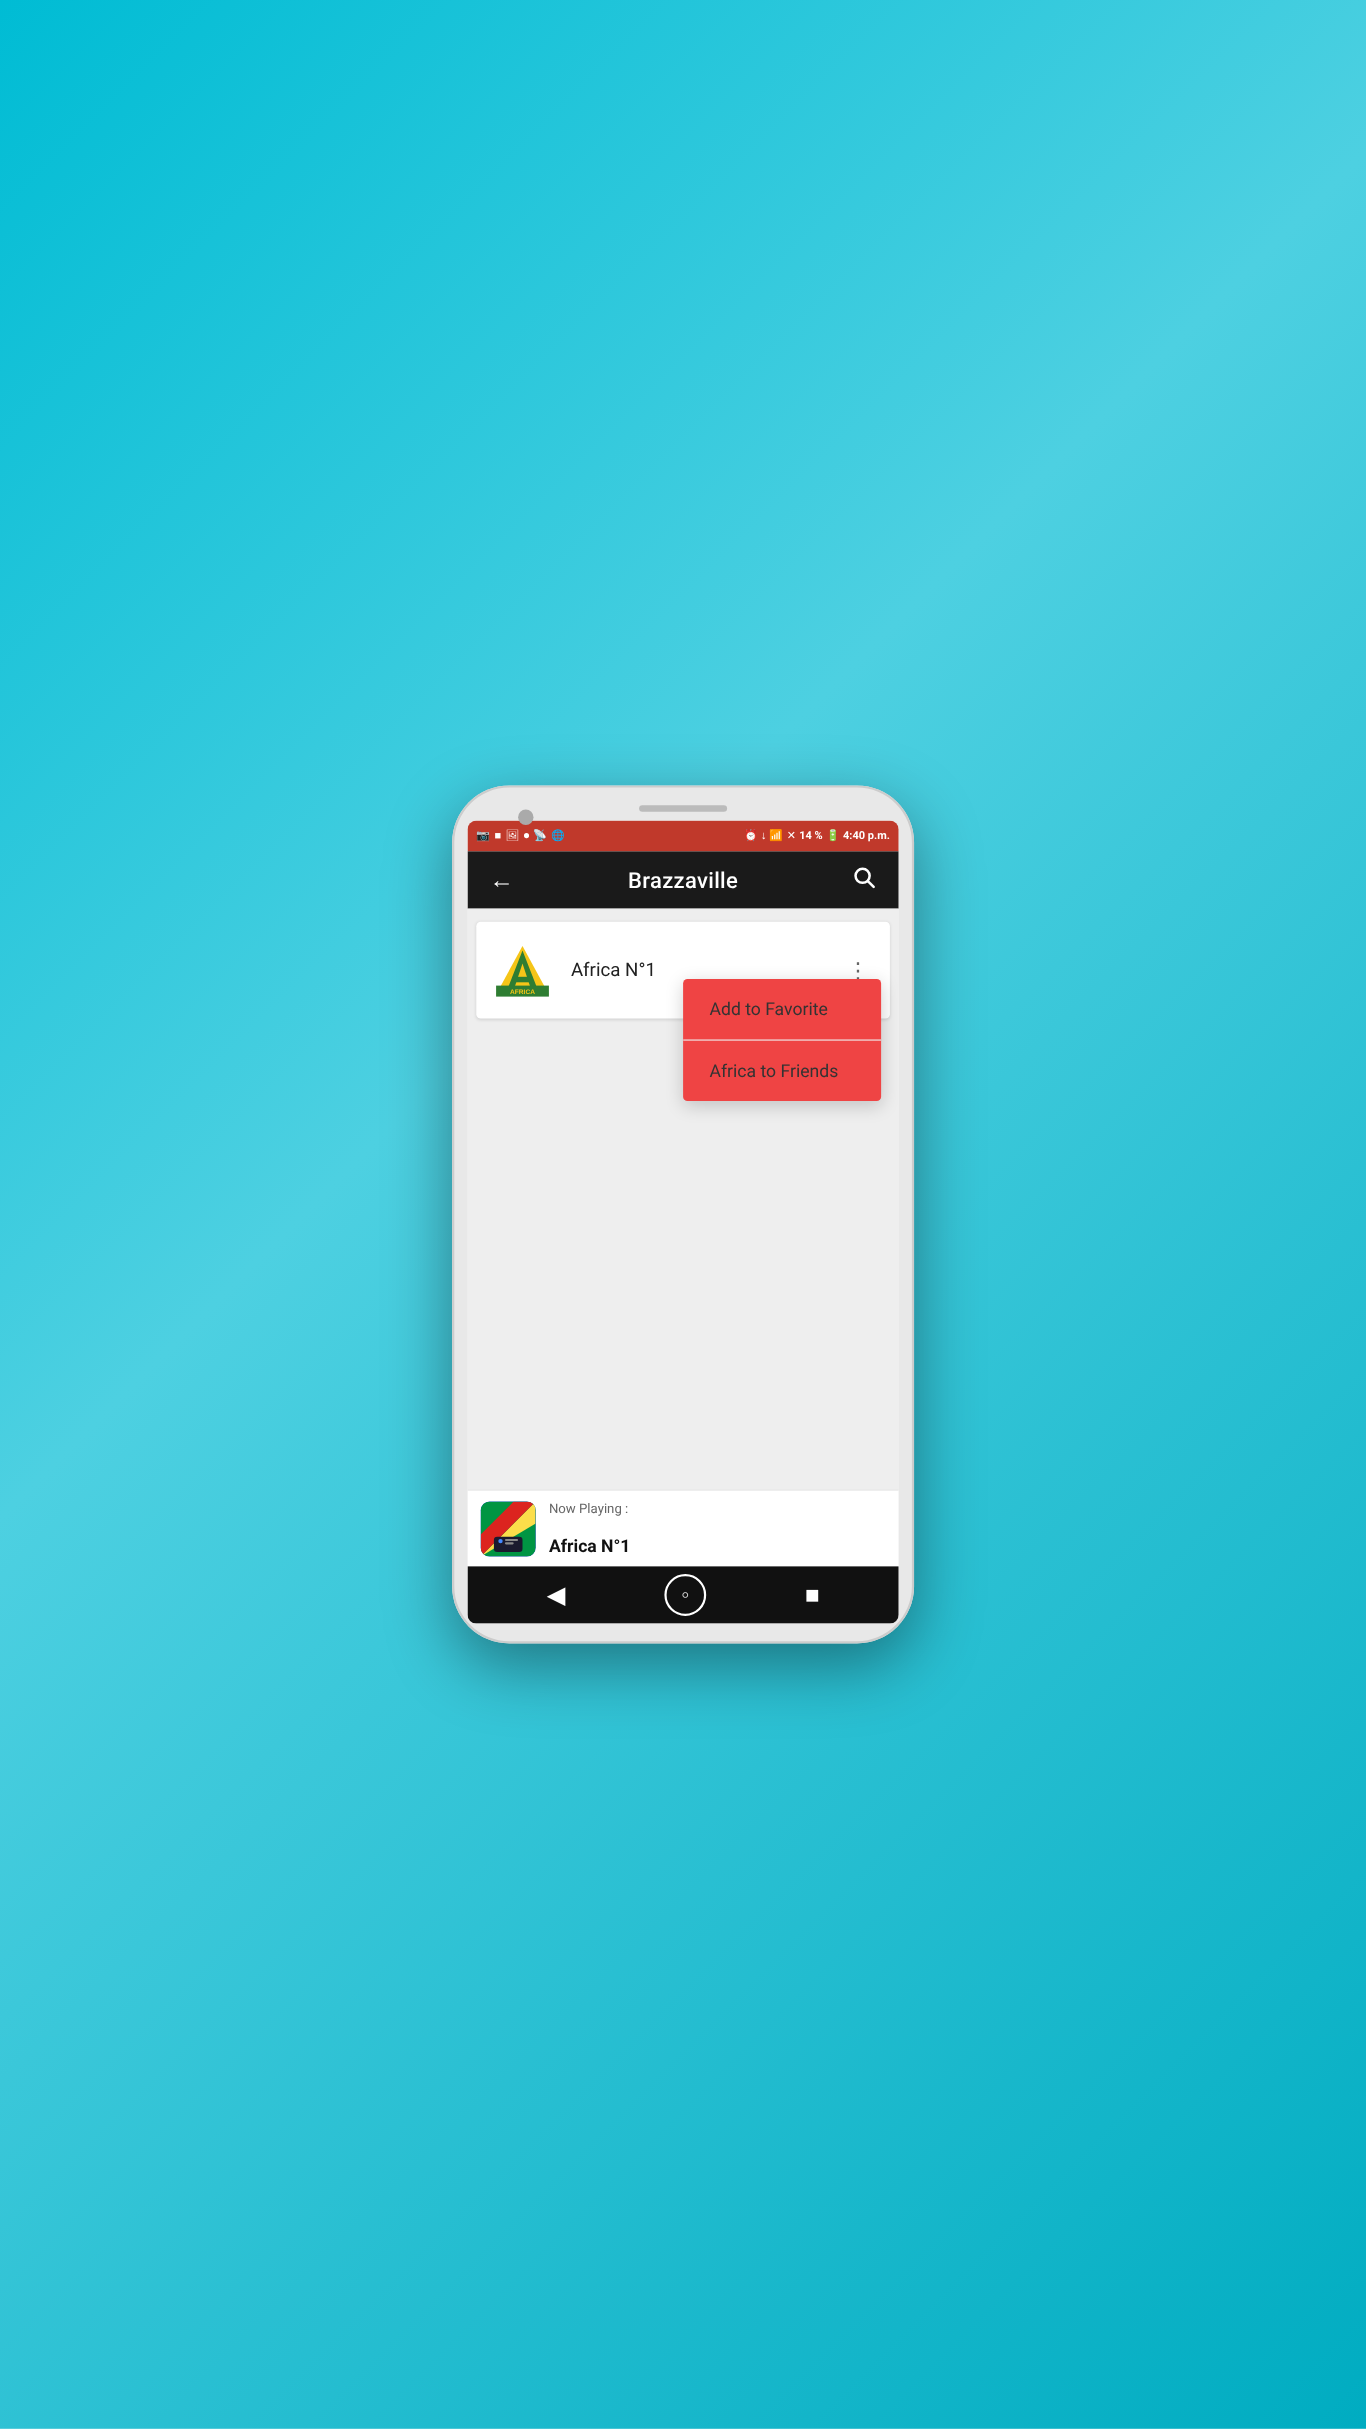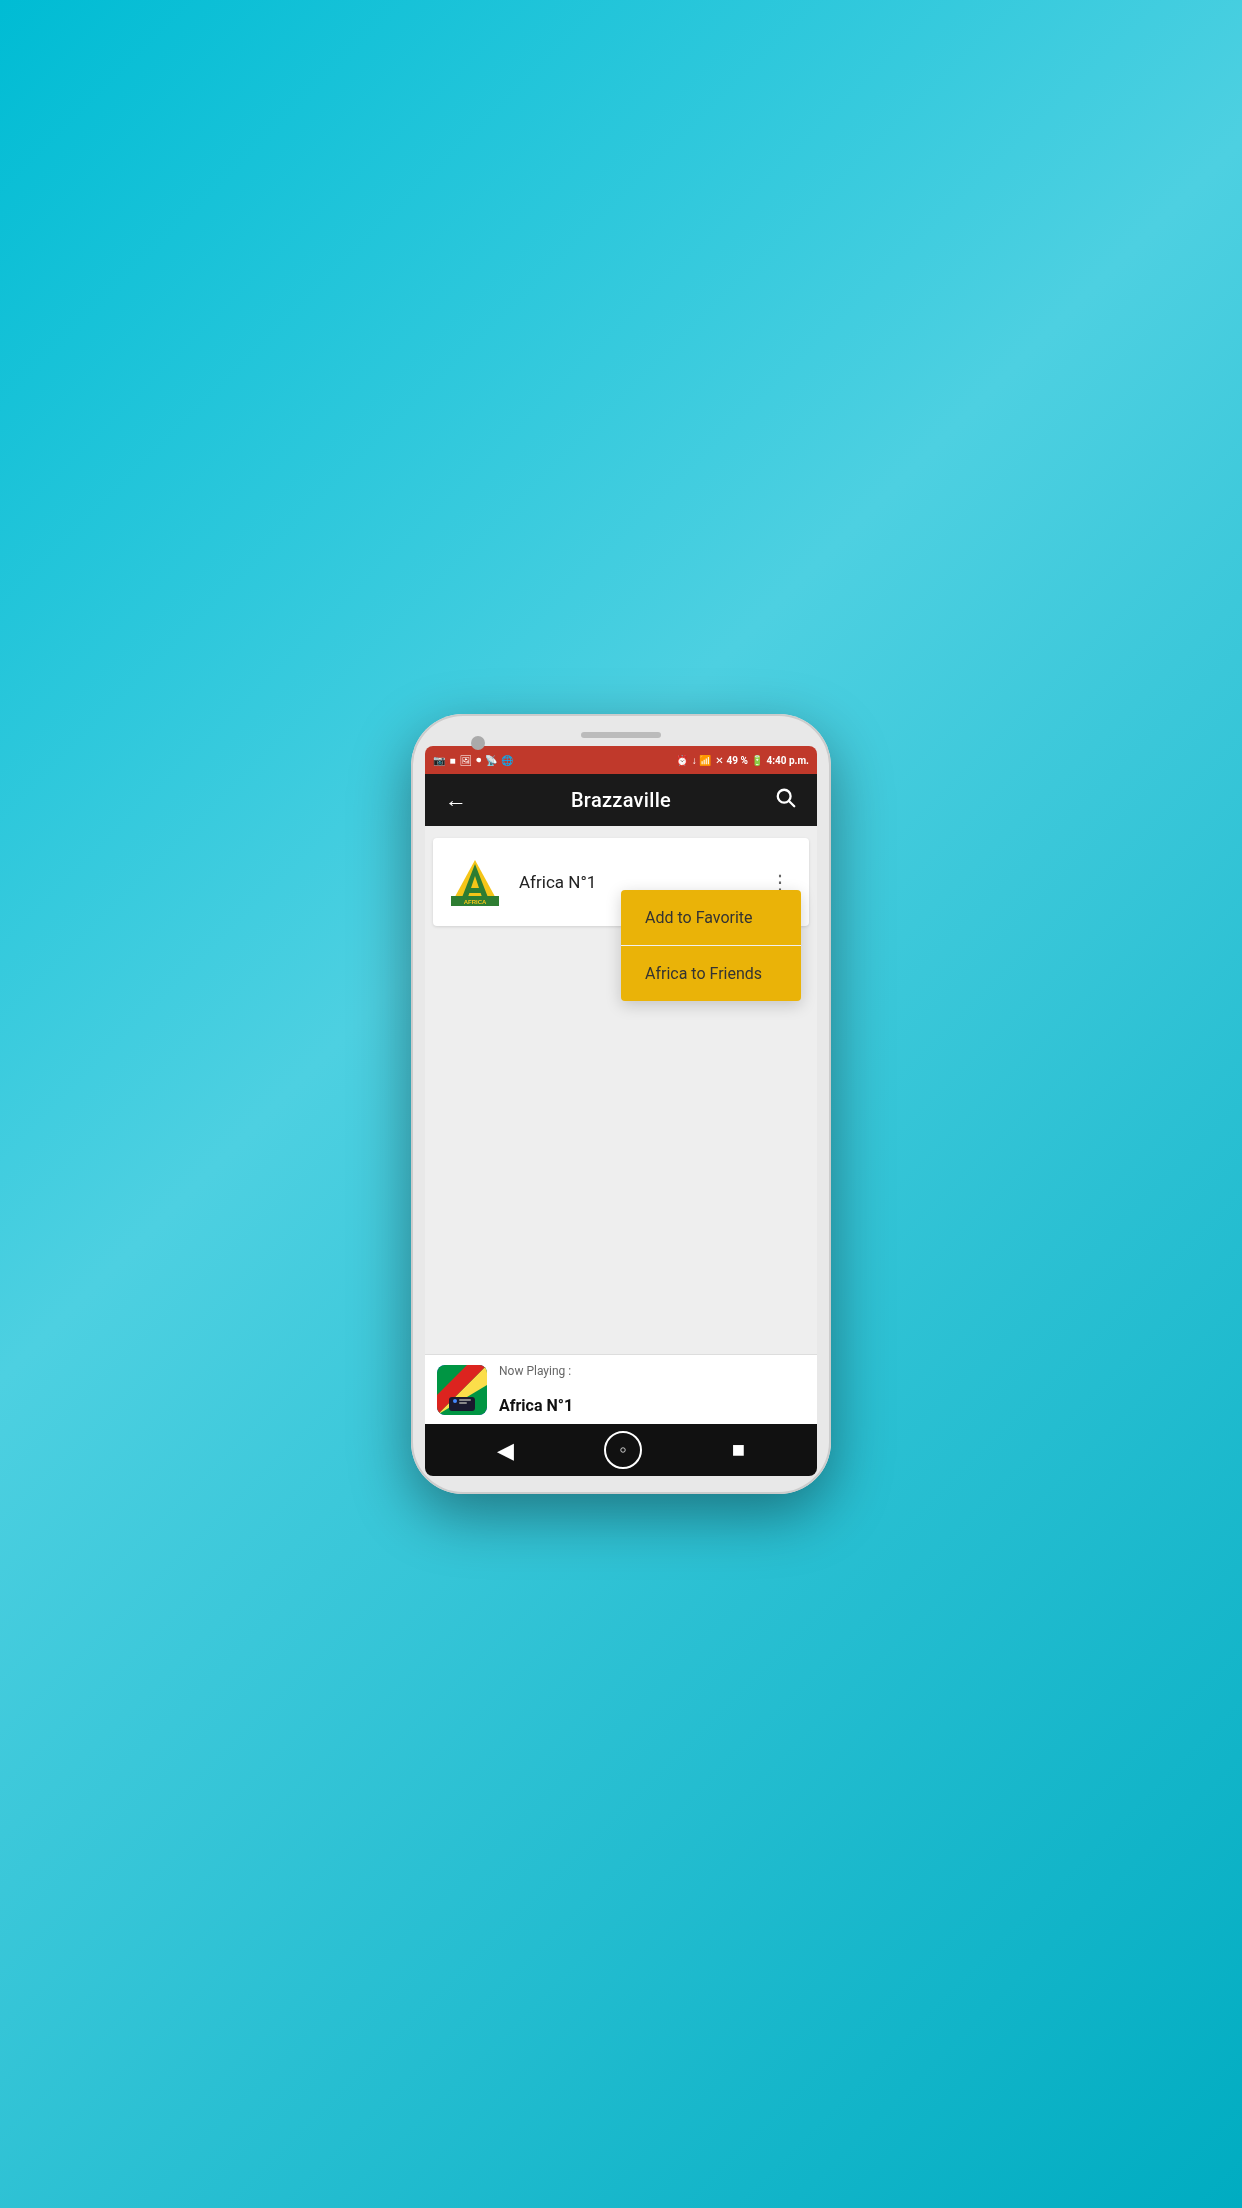--- a/index.html
+++ b/index.html
@@ -167,21 +167,21 @@
       cursor: pointer;
       padding: 4px 6px;
       letter-spacing: 1px;
     }
 
     
     .dropdown-menu {
       position: absolute;
       top: 52px;
       right: 8px;
-      background: #eab308;
+      background: #ef4444;
       border-radius: 4px;
       box-shadow: 0 4px 16px rgba(0,0,0,0.18);
       z-index: 100;
       min-width: 180px;
       overflow: hidden;
     }
 
     .dropdown-item {
       padding: 18px 24px;
       font-size: 16px;
@@ -282,21 +282,21 @@
         <span class="status-icon">🖼</span>
         <span class="status-icon">⏺</span>
         <span class="status-icon">📡</span>
         <span class="status-icon">🌐</span>
       </div>
       <div class="status-icons-right">
         <span>⏰</span>
         <span>↓</span>
         <span>📶</span>
         <span>✕</span>
-        <span class="status-time">49 %</span>
+        <span class="status-time">14 %</span>
         <span>🔋</span>
         <span class="status-time">4:40 p.m.</span>
       </div>
     </div>
 
     <div class="nav-bar">
       <span class="nav-back">←</span>
       <span class="nav-title">Brazzaville</span>
       <span class="nav-search">
         <svg width="22" height="22" viewBox="0 0 24 24" fill="white">

